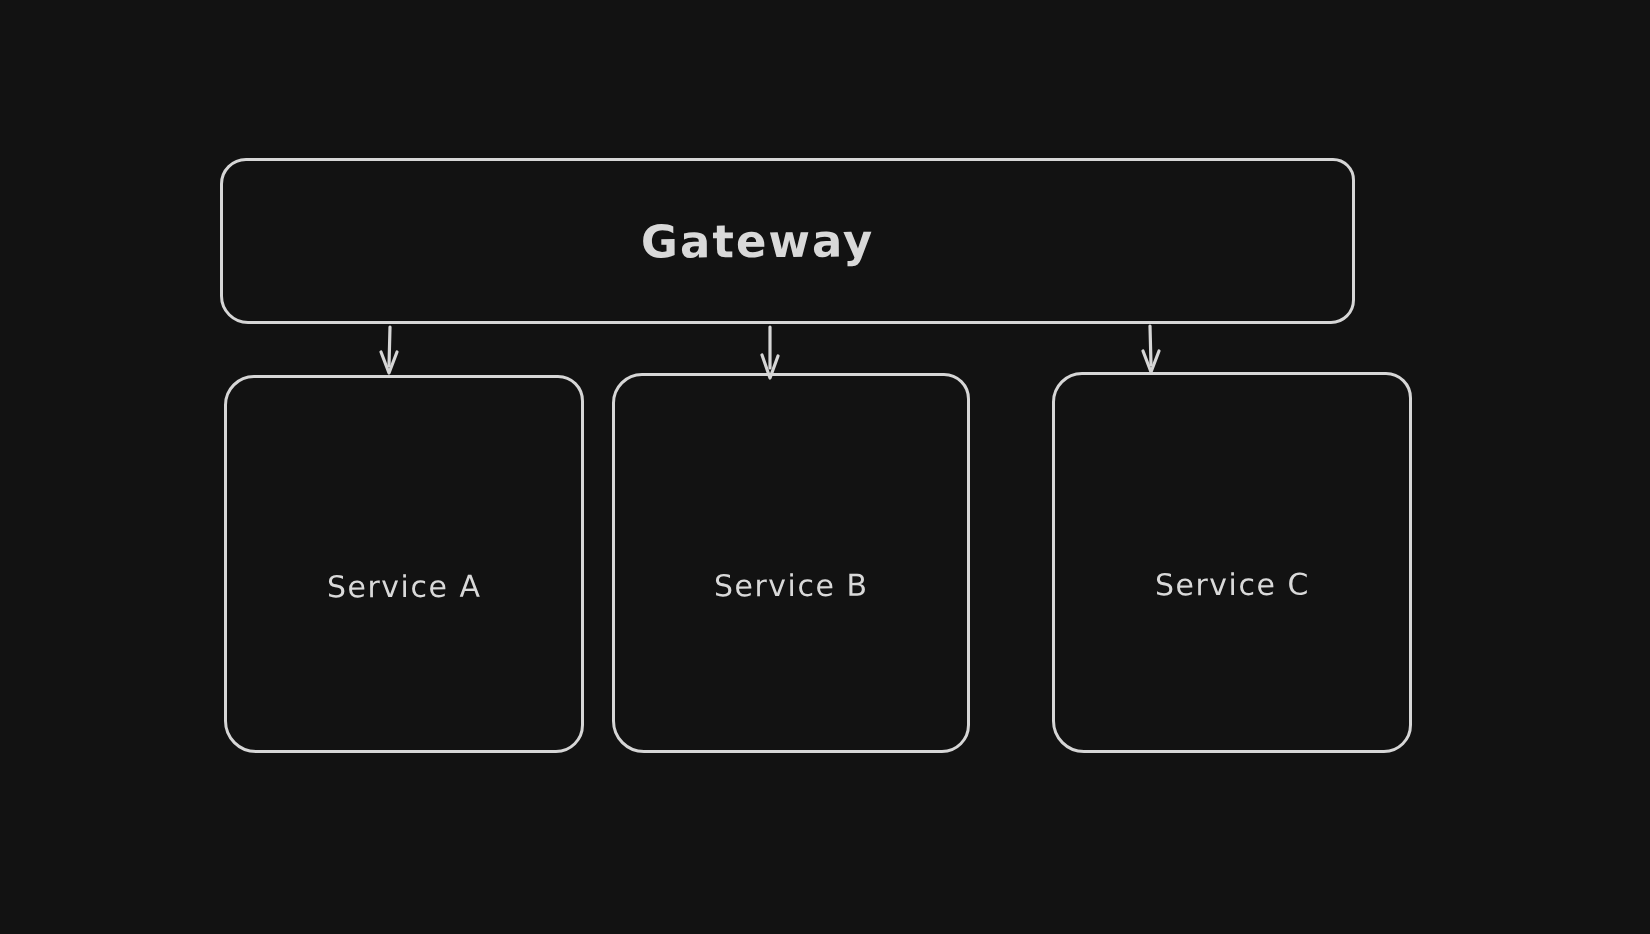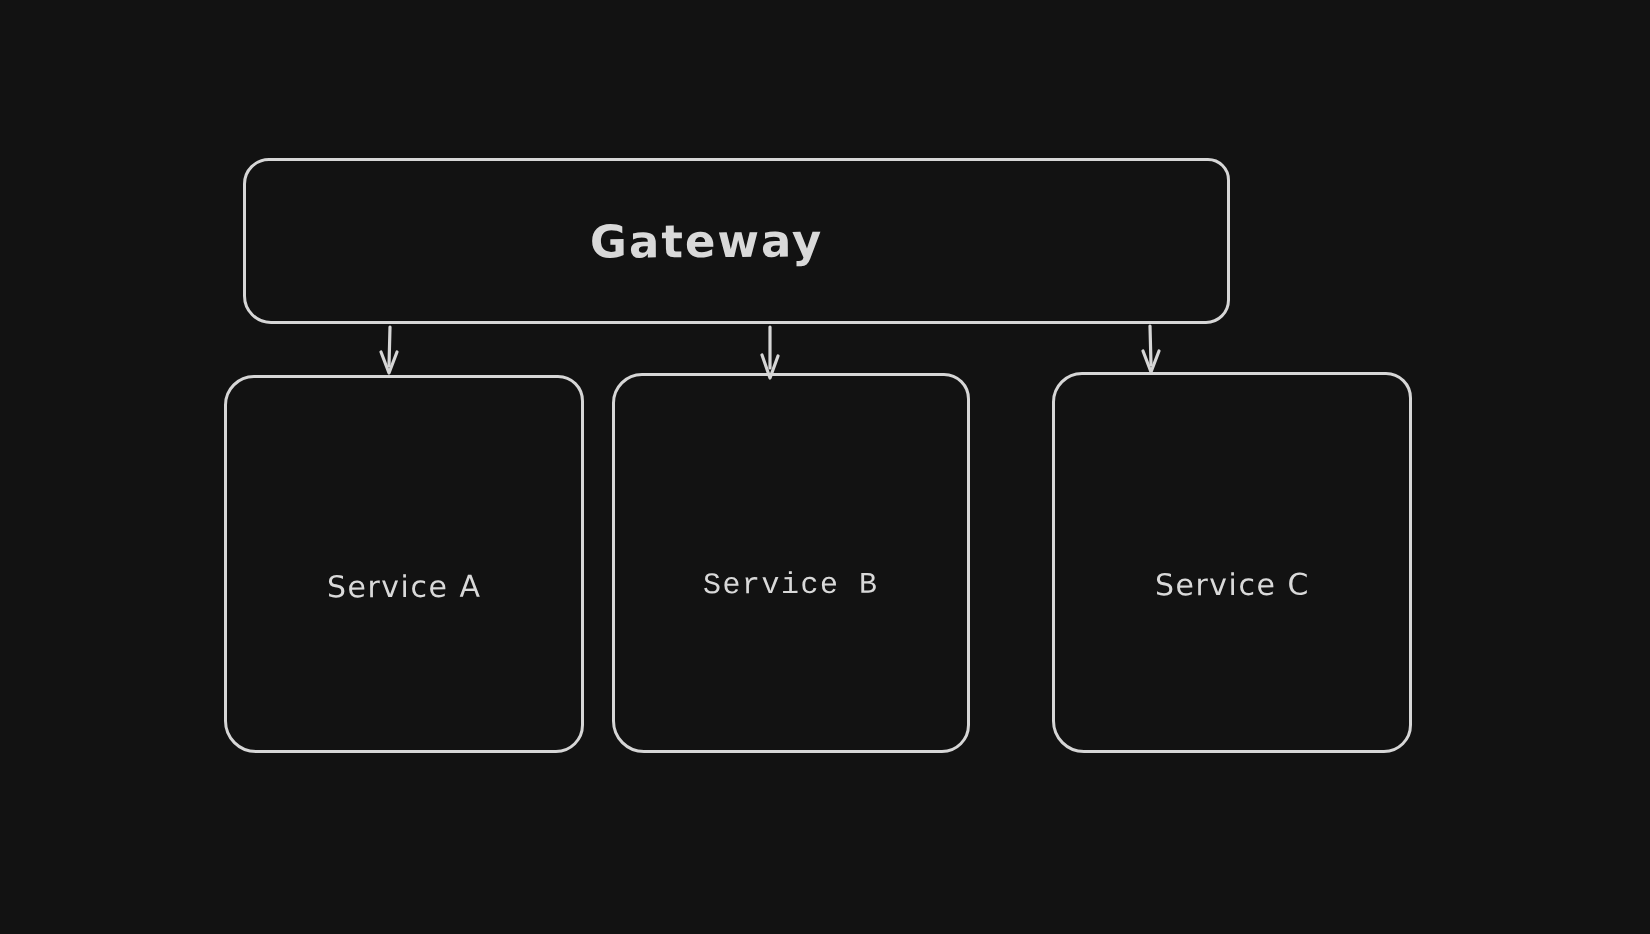--- a/index.html
+++ b/index.html
@@ -40,23 +40,22 @@
     box-sizing:border-box;
     border:3px solid var(--stroke);
     background:transparent;
     display:flex;
     align-items:center;
     justify-content:center;
     color:var(--text);
   }
   .node-gateway{
     left:220px; top:158px;
-    width:987px; height:166px;
+    width:1135px; height:166px;
     border-radius:26px 22px 24px 28px;
-    margin-left:23px;
   }
   .node-gateway .label{
     font-size:45px;
     font-weight:600;
     letter-spacing:2px;
     position:relative;
     left:-30px;
     transform:rotate(-0.3deg);
   }
   .node-service{
@@ -64,21 +63,21 @@
     border-radius:30px 26px 28px 32px;
   }
   .node-service .label{
     font-size:30px;
     font-weight:500;
     letter-spacing:1.5px;
     transform:rotate(-0.2deg);
     margin-top:44px;
   }
   .node-service-a{ left:224px; top:375px; height:378px; }
-  .node-service-b{ left:612px; top:373px; height:380px; width:358px;font-family:Liberation Mono, monospace; }
+  .node-service-b{ left:612px; top:373px; height:380px; width:358px; }
   .node-service-c{ left:1052px; top:372px; height:381px; }
 </style>
 </head>
 <body>
 
 <div class="canvas">
 
   <svg class="edges" width="1650" height="934" viewBox="0 0 1650 934" aria-hidden="true">
     <g>
       <path d="M390 327 L389 366"></path>

